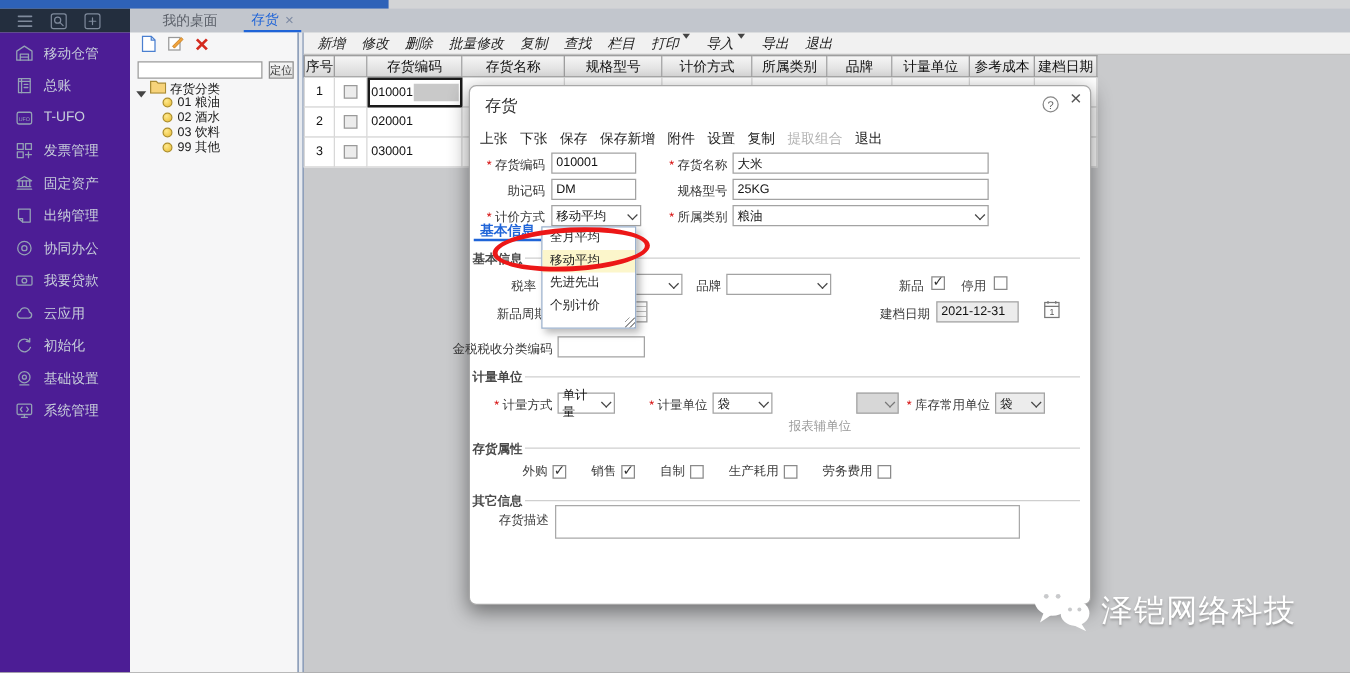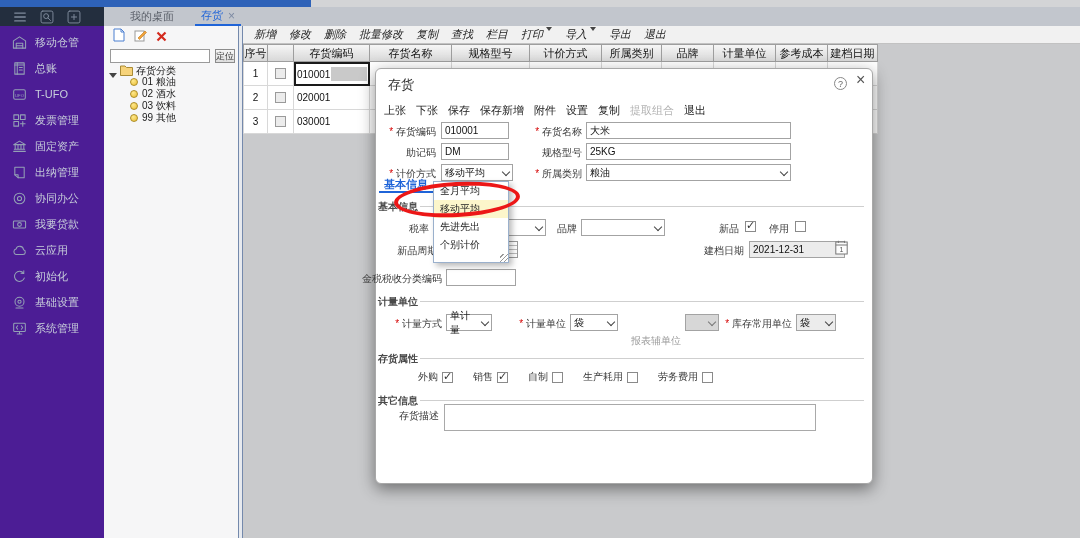--- a/index.html
+++ b/index.html
@@ -514,21 +514,21 @@
     </div>
     <span class="lbl" style="right:133px;top:153px;">新品</span>
     <span class="checkbox checked" style="position:absolute;left:369px;top:152px;"></span>
     <span class="lbl" style="right:83px;top:153px;">停用</span>
     <span class="checkbox" style="position:absolute;left:419px;top:152px;"></span>
 
     <span class="lbl" style="right:418px;top:175px;">新品周期(天)</span>
     <input class="inp" style="left: 83px; top: 172px; width: 47px;" value="">
     <span class="cycle-icon"></span>
     <span class="lbl" style="right:128px;top:175px;">建档日期</span>
-    <input class="inp grayed" style="left: 373px; top: 172px; width: 96px;" value="2021-12-31">
+    <input class="inp grayed" style="left: 373px; top: 172px; width: 66px;" value="2021-12-31">
     <span class="cal-icon">
         <svg width="13" height="15" viewBox="0 0 13 15">
           <rect x="0.8" y="2" width="11.4" height="12" fill="#fdfdfd" stroke="#777"></rect>
           <path d="M0.8 5 H12.2 M3.4 0.8 V3 M9.6 0.8 V3" stroke="#777" fill="none"></path>
           <text x="6.5" y="12" font-size="7" text-anchor="middle" fill="#555" font-family="inherit">1</text>
         </svg>
       </span>
 
     <span class="lbl" style="right:430px;top:203px;">金税税收分类编码</span>
     <input class="inp" style="left: 70px; top: 200px; width: 70px;" value="">
@@ -595,14 +595,27 @@
         <div class="dd-opt">先进先出</div>
         <div class="dd-opt">个别计价</div>
       </div>
     <div class="dropdown" style="background:none;border:none;box-shadow:none;pointer-events:none;">
       <span class="dd-resize" style="pointer-events:auto;"></span>
     </div>
 
     <div class="red-ellipse"></div>
   </div>
 
+  <div class="watermark">
+    <span><svg width="48" height="40" viewBox="0 0 48 40">
+          <ellipse cx="16" cy="14" rx="14.5" ry="12.5" fill="#fff"></ellipse>
+          <path d="M9 24 L6 32 L15 26 Z" fill="#fff"></path>
+          <circle cx="11" cy="11" r="1.9" fill="#c9cacc"></circle>
+          <circle cx="20.5" cy="11" r="1.9" fill="#c9cacc"></circle>
+          <ellipse cx="34" cy="24.5" rx="11.5" ry="10" fill="#fff"></ellipse>
+          <path d="M38.5 32 L43 39 L32.5 34 Z" fill="#fff"></path>
+          <circle cx="30" cy="21.5" r="1.6" fill="#c9cacc"></circle>
+          <circle cx="37.5" cy="21.5" r="1.6" fill="#c9cacc"></circle>
+        </svg></span>
+    <span class="wm-text">泽铠网络科技</span>
+  </div>
 
 </div>
 
 </body></html>

